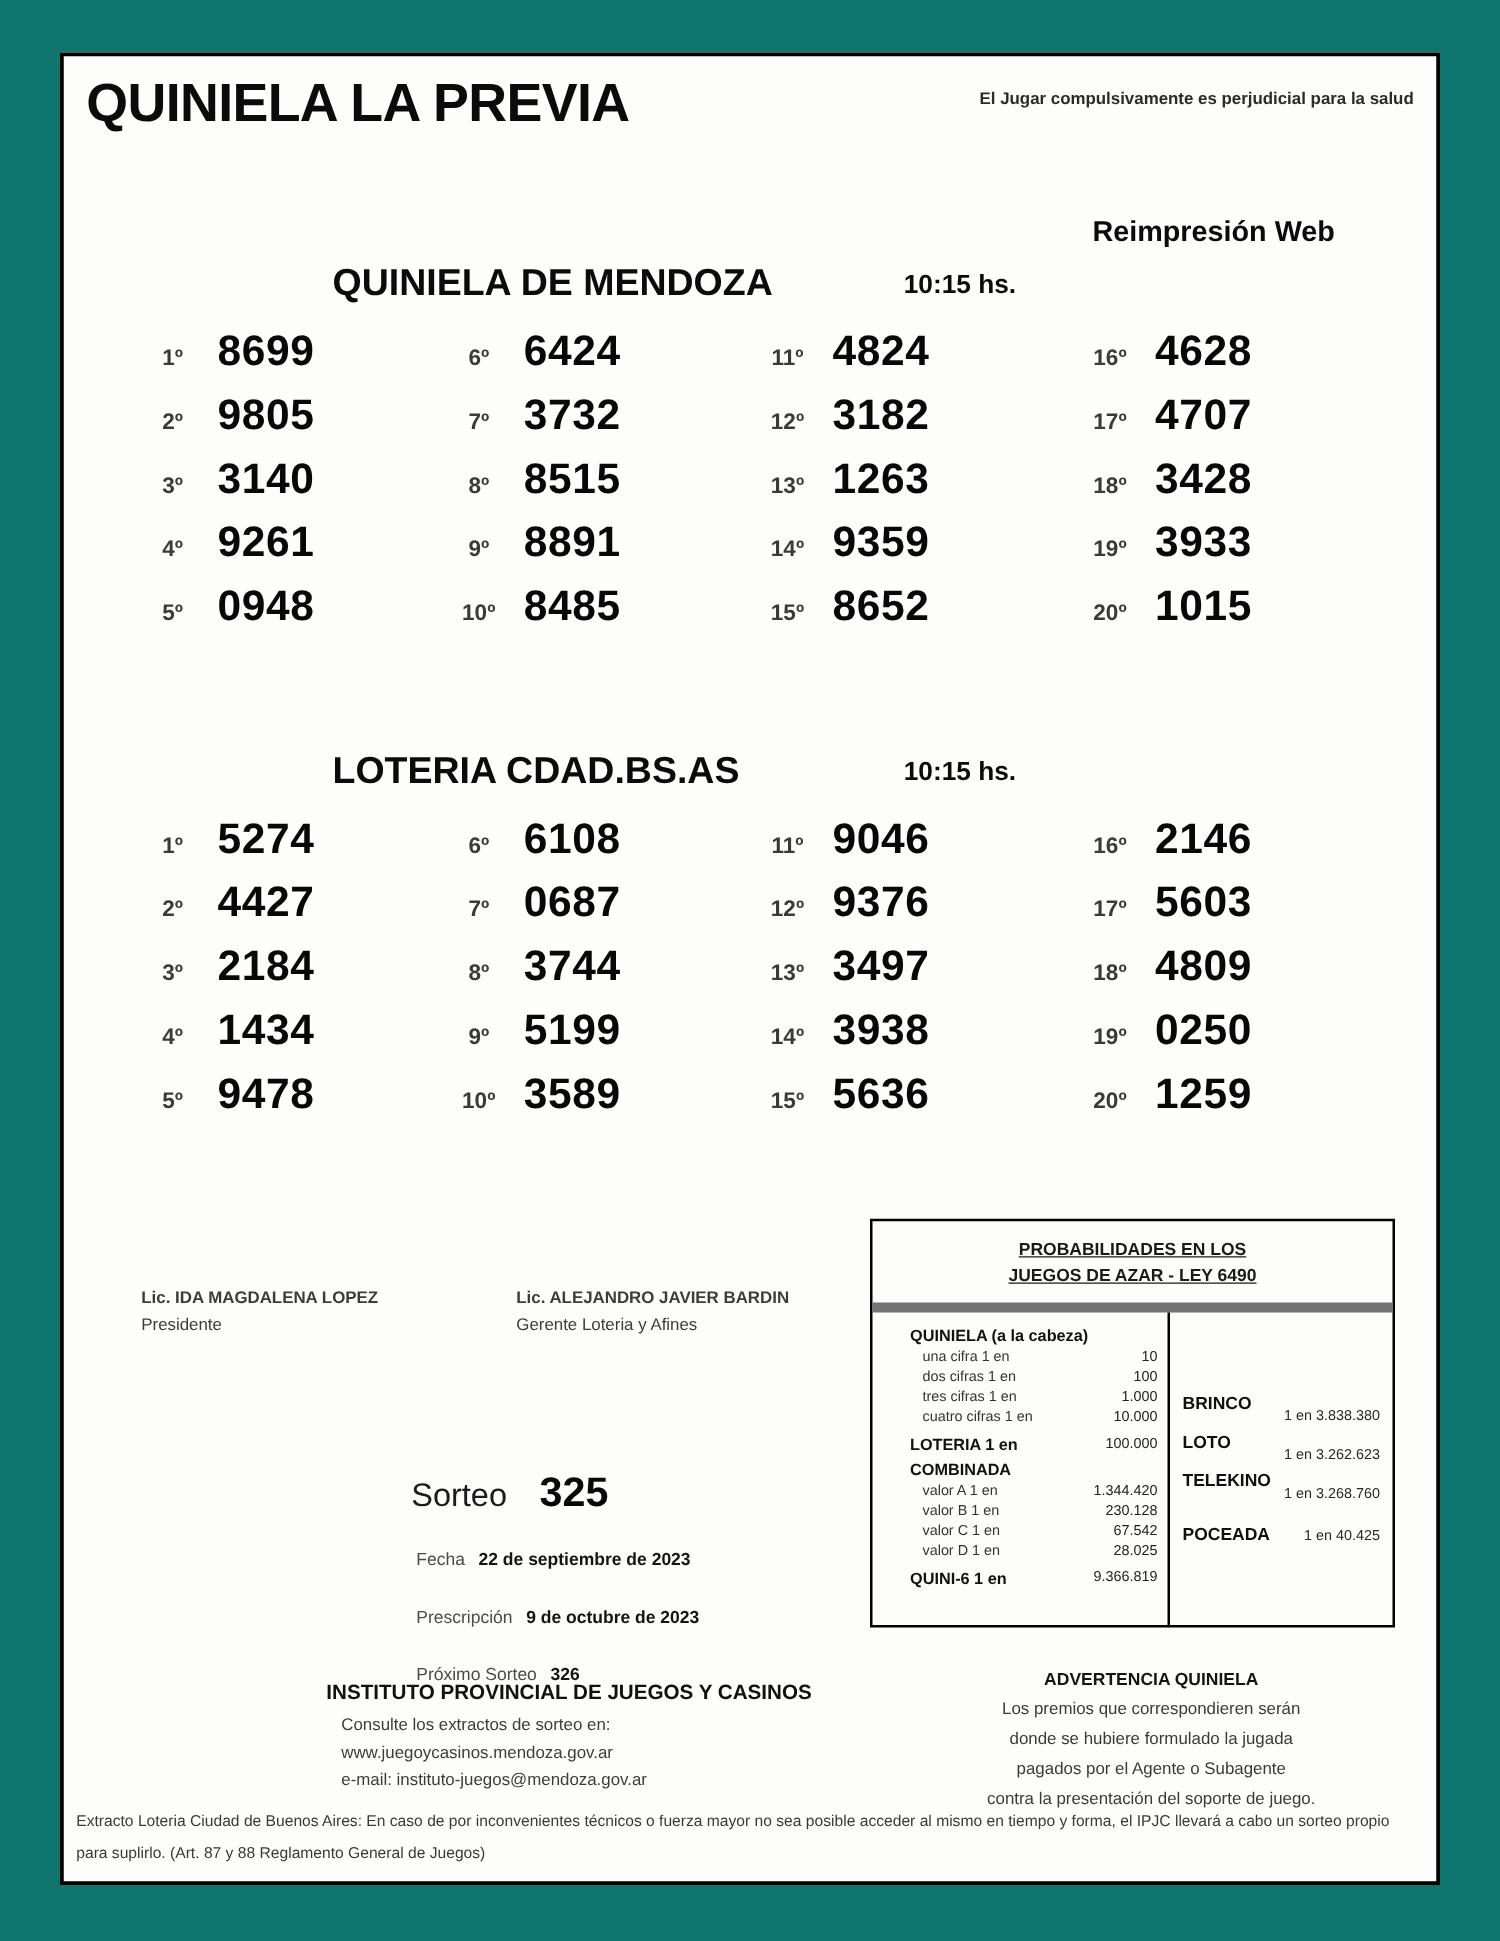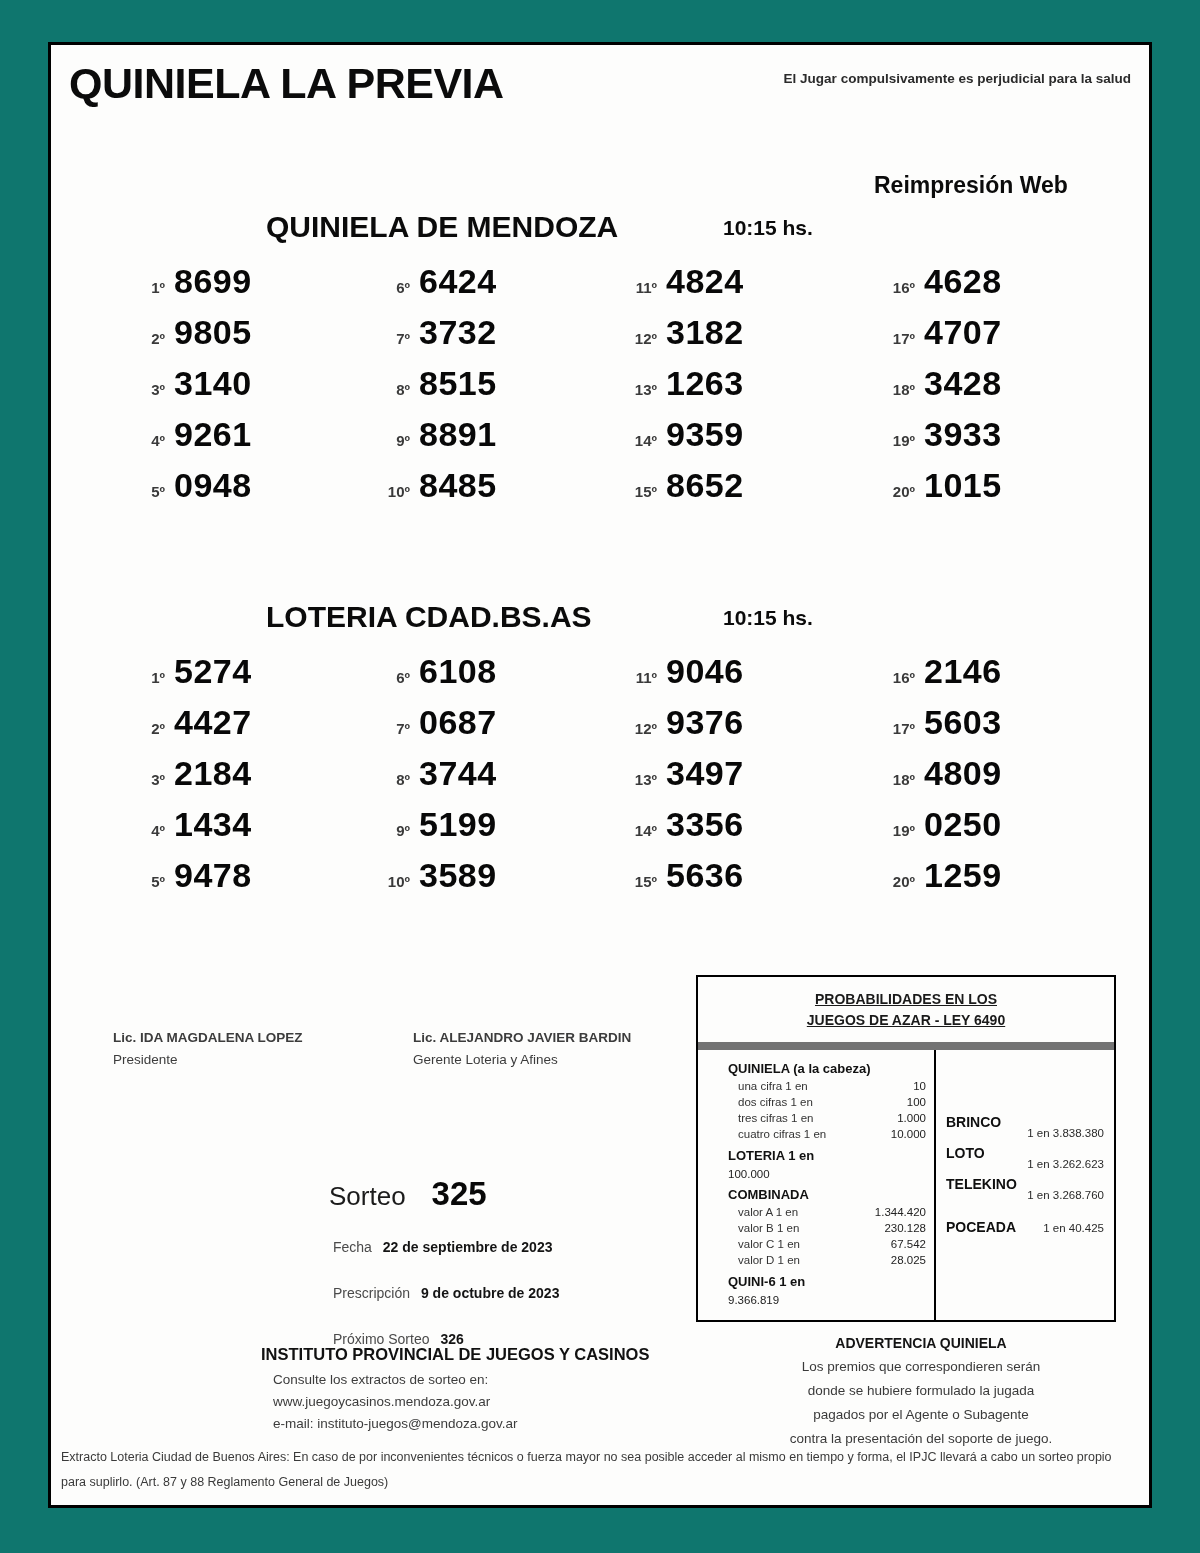--- a/index.html
+++ b/index.html
@@ -116,22 +116,22 @@
 
   .grow {
     display: flex;
     align-items: baseline;
     height: 51px;
     white-space: nowrap;
   }
   .gpos {
     display: inline-block;
     width: 54px;
-    text-align: right;
-    font-size: 15px;
+    text-align: center;
+    font-size: 18px;
     font-weight: bold;
     color: #3a3a3a;
     padding-right: 9px;
   }
   .gnum {
     font-size: 34px;
     font-weight: bold;
     letter-spacing: 0.5px;
     color: #080808;
   }
@@ -246,21 +246,20 @@
   .p-line .p-val { font-weight: normal; color: #222222; }
   .p-inline {
     display: flex;
     justify-content: space-between;
     font-size: 13px;
     font-weight: bold;
     color: #111111;
     line-height: 19px;
     margin: 4px 0 2px;
     white-space: nowrap;
-    flex-direction: column;
   }
   .p-inline .p-val { font-weight: normal; font-size: 11.5px; color: #222222; }
 
   .r-item { margin-bottom: 6px; }
   .r-name {
     font-size: 14px;
     font-weight: bold;
     color: #0f0f0f;
     white-space: nowrap;
   }
@@ -503,21 +502,21 @@
           <div class="grow">
               <span class="gpos">12º</span>
               <span class="gnum">9376</span>
             </div>
           <div class="grow">
               <span class="gpos">13º</span>
               <span class="gnum">3497</span>
             </div>
           <div class="grow">
               <span class="gpos">14º</span>
-              <span class="gnum">3356</span>
+              <span class="gnum">3938</span>
             </div>
           <div class="grow">
               <span class="gpos">15º</span>
               <span class="gnum">5636</span>
             </div>
         </div>
         <div class="gcol gcol-3">
           <div class="grow">
               <span class="gpos">16º</span>
               <span class="gnum">2146</span>

